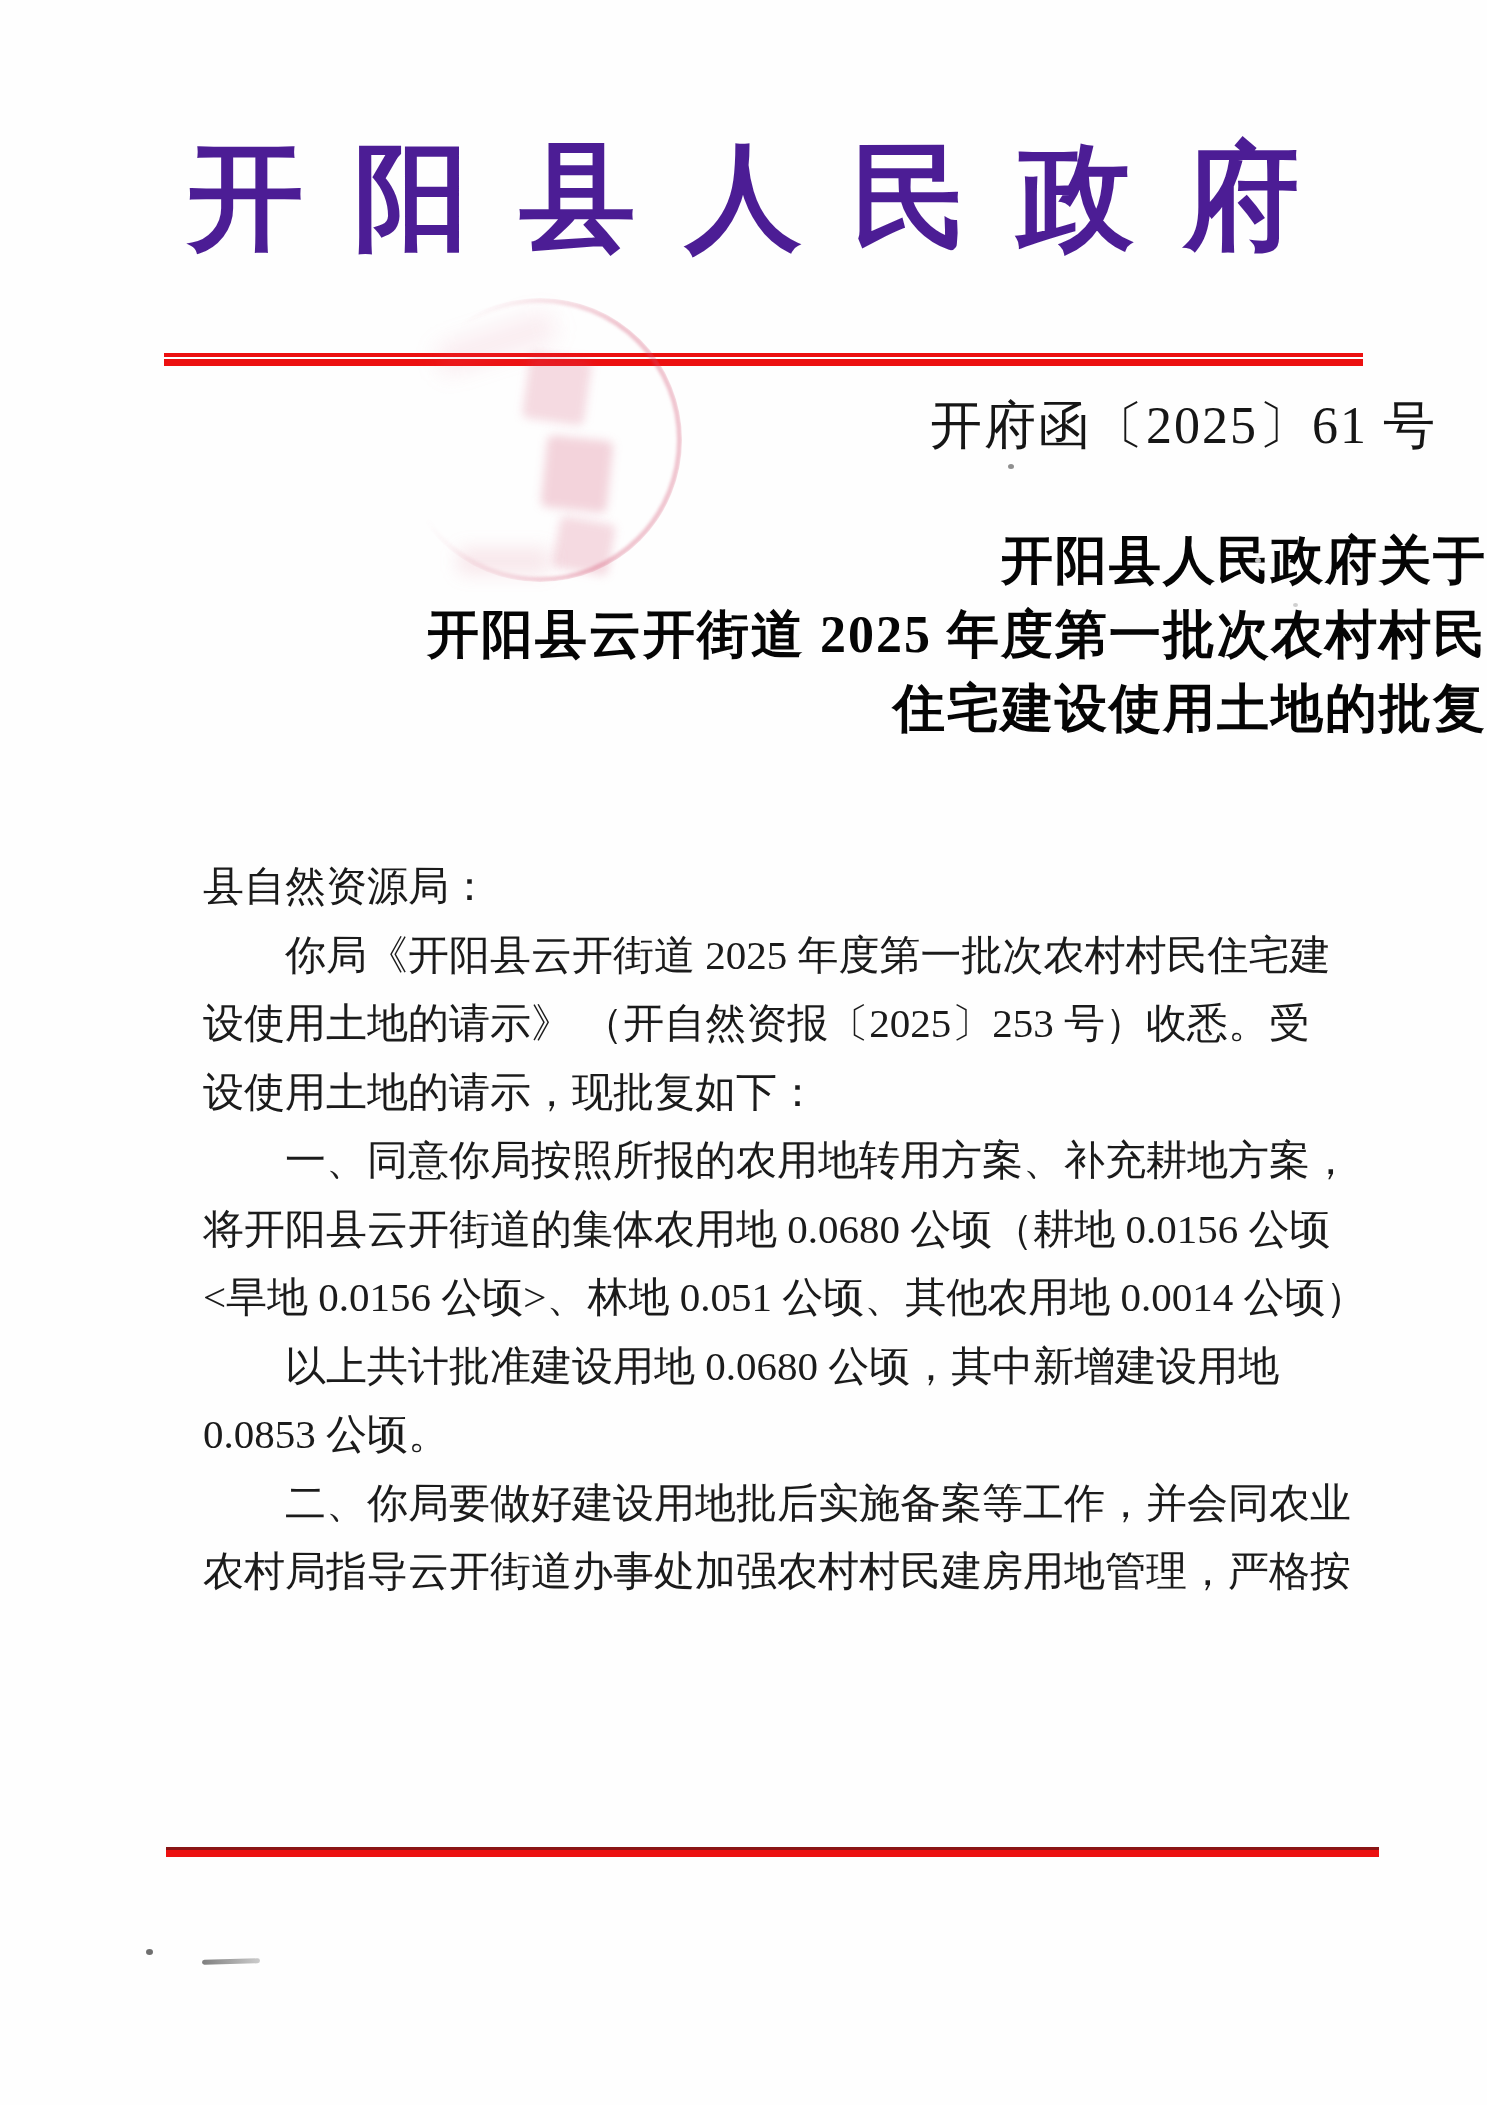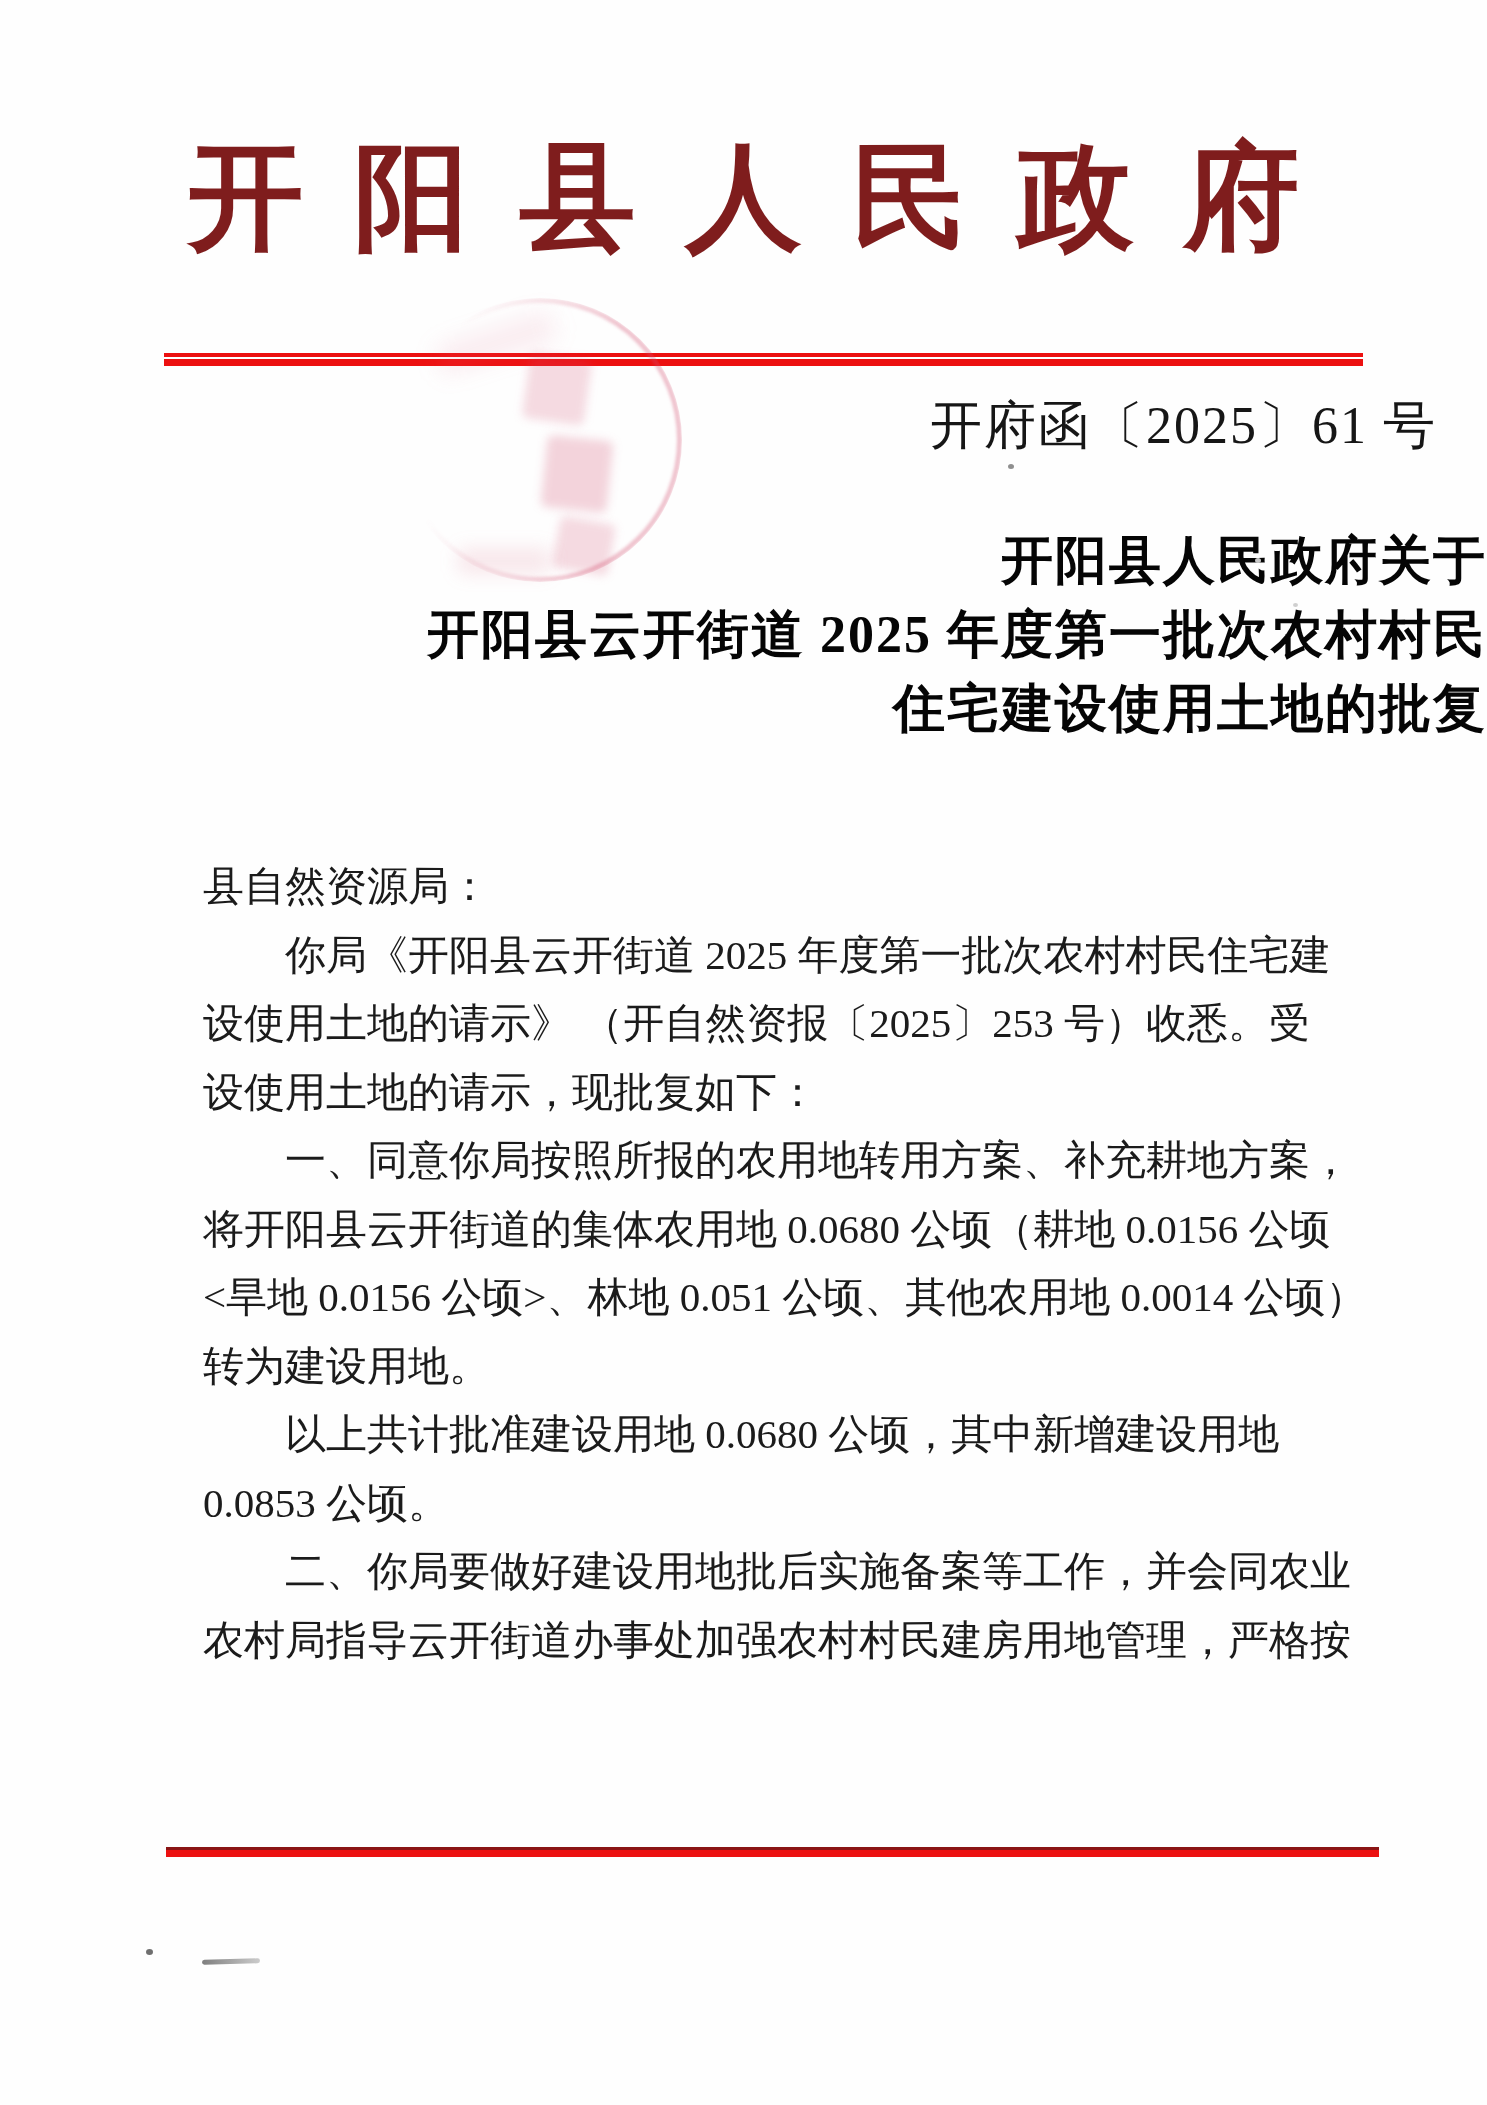--- a/index.html
+++ b/index.html
@@ -11,21 +11,21 @@
     overflow:hidden;
     font-family:"Liberation Serif","DejaVu Serif",serif;
   }
   
   .org-header{
     position:absolute;top:138px;left:0;width:100%;
     box-sizing:border-box;
     text-align:center;
     font-size:116px;line-height:120px;
     font-weight:bold;
-    color:#7f1d1d;
+    color:#4c1d95;
     letter-spacing:50px;
     padding-left:50px;
     white-space:nowrap;
   }
   
   .rule-top{
     position:absolute;left:164px;top:353px;width:1199px;height:13px;
     background:linear-gradient(to bottom,#ec1010 0px,#ec1010 4px,#ffffff 4px,#ffffff 6px,#ec1010 6px,#ec1010 13px);
   }
   .doc-number{
@@ -108,21 +108,20 @@
   </div>
 
   <div class="body-block">
     <div class="body-line">县自然资源局：</div>
     <div class="body-line">　　你局《开阳县云开街道 2025 年度第一批次农村村民住宅建</div>
     <div class="body-line">设使用土地的请示》 （开自然资报〔2025〕253 号）收悉。受</div>
     <div class="body-line">设使用土地的请示，现批复如下：</div>
     <div class="body-line">　　一、同意你局按照所报的农用地转用方案、补充耕地方案，</div>
     <div class="body-line">将开阳县云开街道的集体农用地 0.0680 公顷（耕地 0.0156 公顷</div>
     <div class="body-line">&lt;旱地 0.0156 公顷&gt;、林地 0.051 公顷、其他农用地 0.0014 公顷）</div>
-    <div class="body-line">转为建设用地。</div>
     <div class="body-line">　　以上共计批准建设用地 0.0680 公顷，其中新增建设用地</div>
     <div class="body-line">0.0853 公顷。</div>
     <div class="body-line">　　二、你局要做好建设用地批后实施备案等工作，并会同农业</div>
     <div class="body-line">农村局指导云开街道办事处加强农村村民建房用地管理，严格按</div>
   </div>
 
   <div class="rule-bottom"></div>
 
   <div class="speck s1"></div>
   <div class="speck s2"></div>

